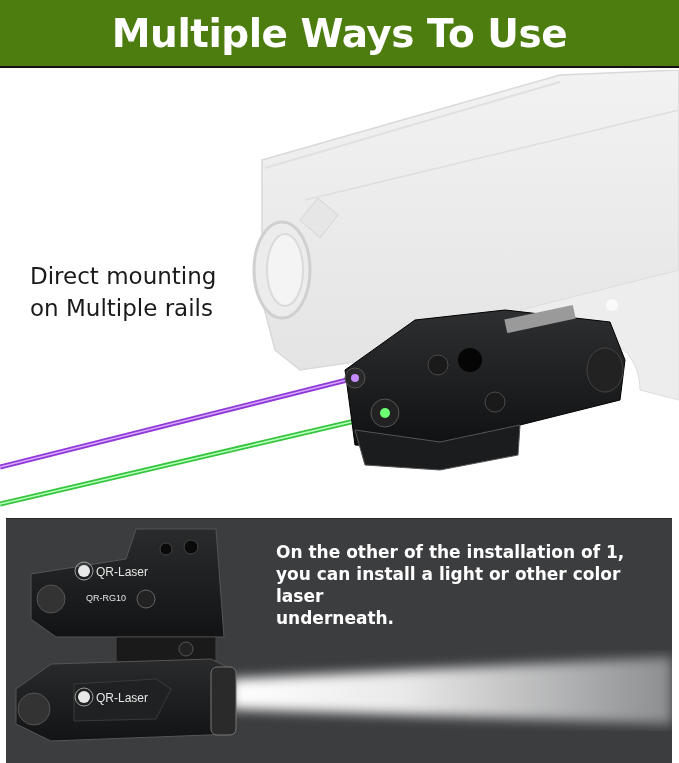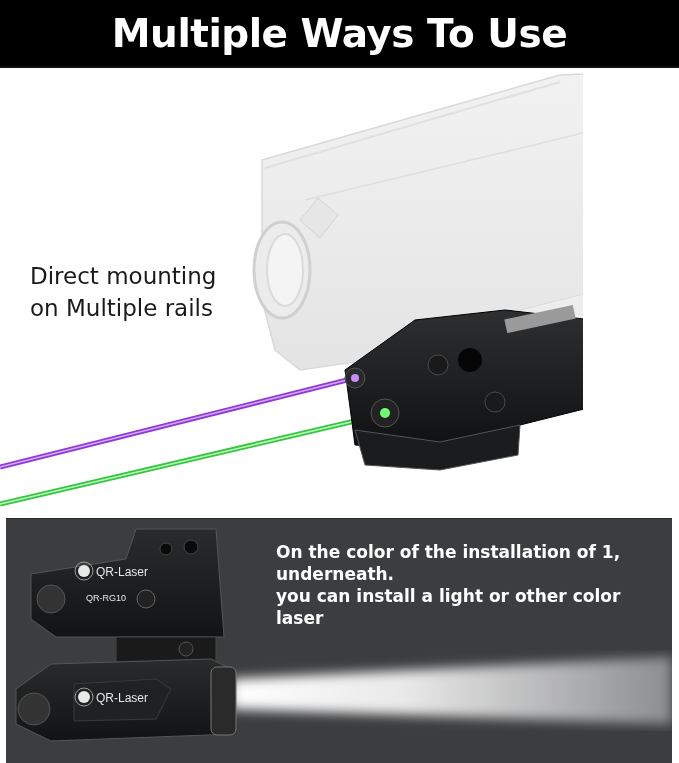--- a/index.html
+++ b/index.html
@@ -1,29 +1,29 @@
 <!DOCTYPE html>
 <html><head>
 <meta charset="utf-8">
 <style>
   * { box-sizing: border-box; margin: 0; padding: 0; }
   html, body { width: 679px; height: 763px; overflow: hidden; background: #ffffff; }
   body { position: relative; font-family: "DejaVu Sans", "Liberation Sans", sans-serif; }
 
   .header {
     position: absolute; left: 0; top: 0; width: 679px; height: 68px;
-    background: #000000; display: flex; align-items: center; justify-content: center;
+    background: #4d7c0f; display: flex; align-items: center; justify-content: center;
     border-bottom: 2px solid #111;
   }
   .header h1 {
     color: #ffffff; font-size: 39px; font-weight: bold; letter-spacing: -0.5px;
     font-family: "DejaVu Sans", sans-serif;
   }
 
-  .top-section { position: absolute; left: 0; top: 70px; width: 583px; height: 440px; overflow: hidden; }
+  .top-section { position: absolute; left: 0; top: 70px; width: 679px; height: 440px; overflow: hidden; }
 
   .gun { position: absolute; left: 0; top: 0; width: 679px; height: 440px; }
 
   .top-caption {
     position: absolute; left: 30px; top: 190px; width: 260px;
     font-size: 23px; line-height: 32px; color: #1a1a1a; font-family: "DejaVu Sans", sans-serif;
   }
 
   .bottom-panel {
     position: absolute; left: 6px; top: 518px; width: 666px; height: 245px;
@@ -135,17 +135,17 @@
     <path d="M10 170 L45 145 L205 140 L225 150 L228 215 L45 222 L10 205 Z" fill="url(#dev2)" stroke="#555" stroke-width="1"></path>
     <rect x="205" y="148" width="25" height="68" rx="6" fill="#2a2a2a" stroke="#777"></rect>
     <circle cx="28" cy="190" r="16" fill="#333" stroke="#555"></circle>
     <path d="M68 165 L150 160 L165 170 L150 200 L68 202 Z" fill="#202122" stroke="#3a3a3a"></path>
     <circle cx="78" cy="178" r="6" fill="#e8e8e8"></circle>
     <circle cx="78" cy="178" r="9" fill="none" stroke="#bbb" stroke-width="0.8"></circle>
     <text class="label-text" x="90" y="183" font-size="12">QR-Laser</text>
   </svg>
 
   <div class="bottom-caption">
-    <div>On the color of the installation of 1,</div>
+    <div>On the other of the installation of 1,</div>
+    <div>you can install a light or other color laser</div>
     <div>underneath.</div>
-    <div>you can install a light or other color laser</div>
   </div>
 </div>
 
 </body></html>

